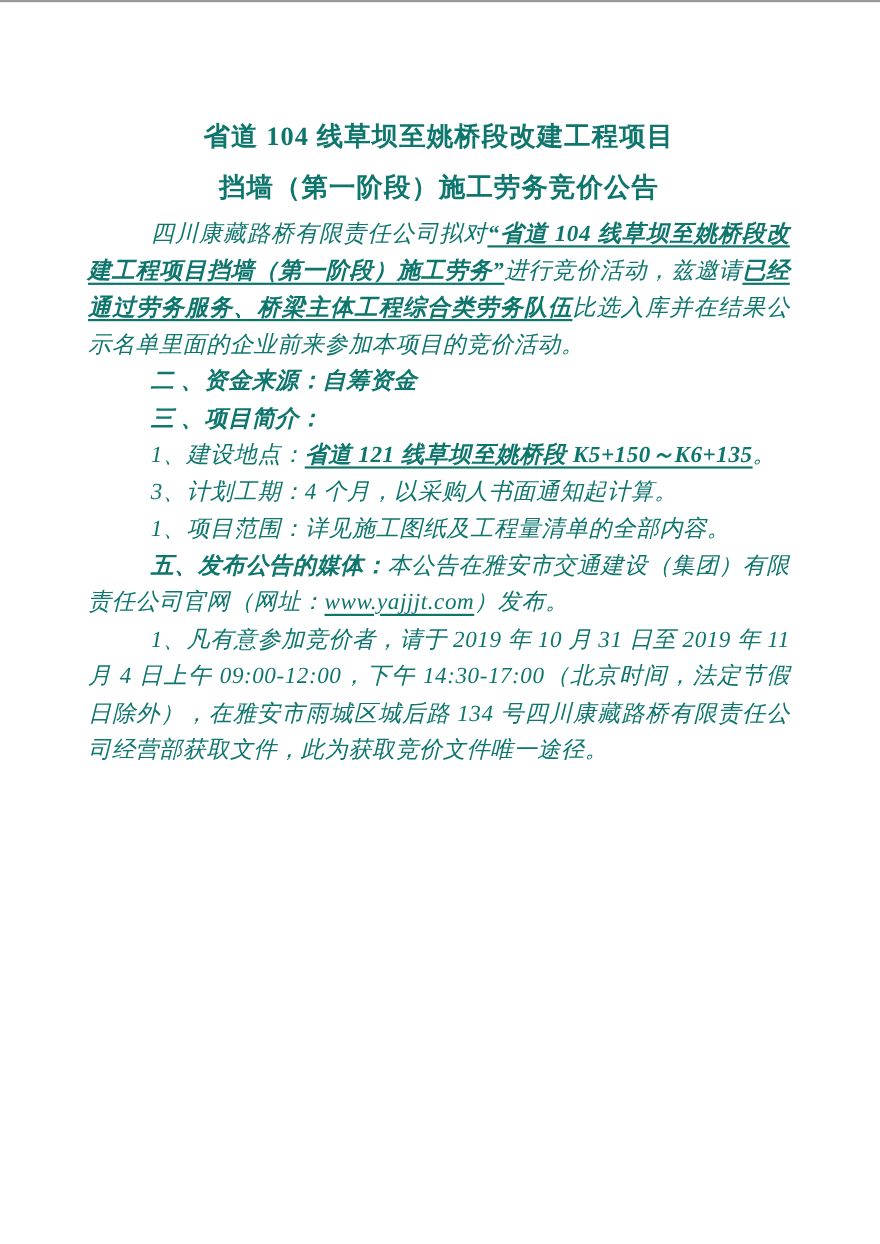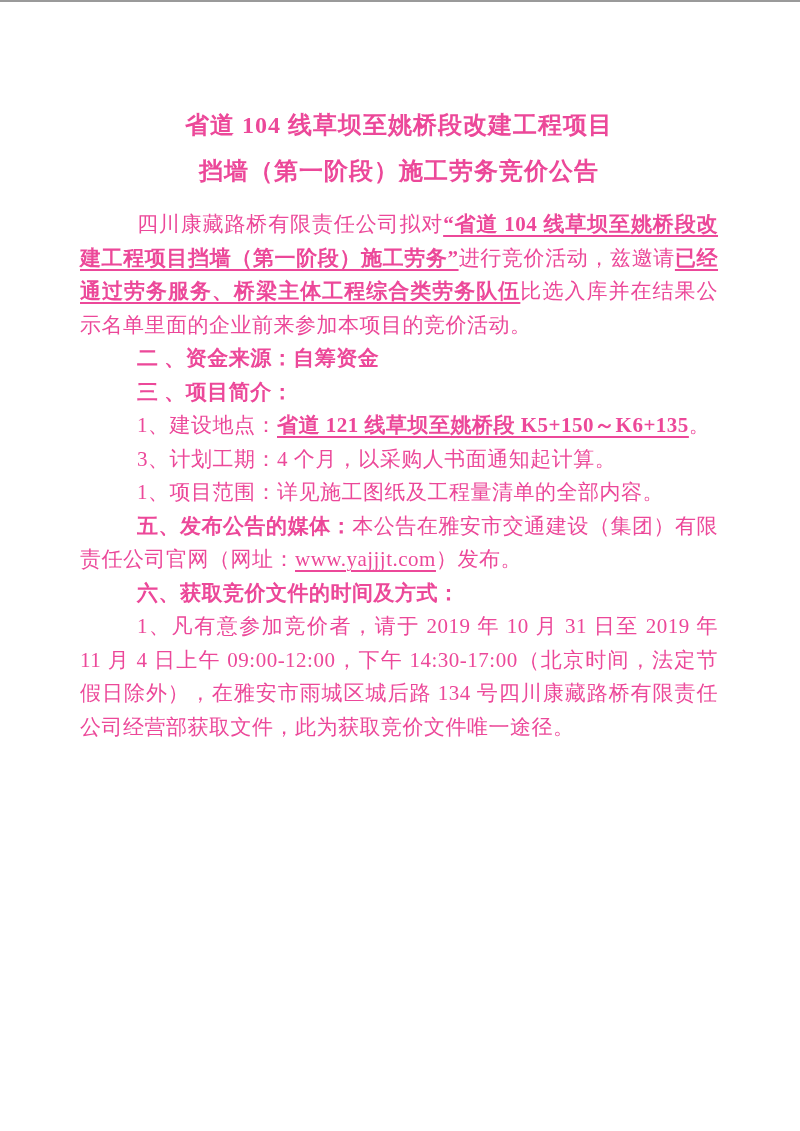--- a/index.html
+++ b/index.html
@@ -9,38 +9,39 @@
   }
   .page {
     position: relative;
     width: 800px;
     height: 884px;
     background: #ffffff;
     box-sizing: border-box;
     border-top: 2px solid #9a9a9a;
     overflow: hidden;
     font-family: "Liberation Serif", "DejaVu Serif", serif;
-    color: #ec4899;
+    color: #0f766e;
   }
   .content {
     box-sizing: border-box;
     padding: 100px 82px 0 80px;
   }
   .title-block {
     margin: 0 0 0 0;
   }
   .title-line {
     font-size: 24px;
     line-height: 46px;
     font-weight: 700;
     text-align: center;
     letter-spacing: 1px;
   }
   .body-block {
-    margin-top: 14px;
+    margin-top: 2px;
+    font-style: italic;
   }
   .para {
     margin: 0;
     font-size: 21px;
     line-height: 33.5px;
     text-align: justify;
     text-indent: 57px;
     letter-spacing: 0.5px;
   }
   .run-bold {
@@ -62,17 +63,16 @@
       <div class="title-line">挡墙（第一阶段）施工劳务竞价公告</div>
     </div>
     <div class="body-block" id="body-block">
         <p class="para"><span class="">四川康藏路桥有限责任公司拟对</span><span class="run-bold run-underline">“省道 104 线草坝至姚桥段改建工程项目挡墙（第一阶段）施工劳务”</span><span class="">进行竞价活动，兹邀请</span><span class="run-bold run-underline">已经通过劳务服务、桥梁主体工程综合类劳务队伍</span><span class="">比选入库并在结果公示名单里面的企业前来参加本项目的竞价活动。</span></p>
         <p class="para"><span class="run-bold ">二 、资金来源：自筹资金</span></p>
         <p class="para"><span class="run-bold ">三 、项目简介：</span></p>
         <p class="para"><span class="">1、建设地点：</span><span class="run-bold run-underline">省道 121 线草坝至姚桥段 K5+150～K6+135</span><span class="">。</span></p>
         <p class="para"><span class="">3、计划工期：4 个月，以采购人书面通知起计算。</span></p>
         <p class="para"><span class="">1、项目范围：详见施工图纸及工程量清单的全部内容。</span></p>
         <p class="para"><span class="run-bold ">五、发布公告的媒体：</span><span class="">本公告在雅安市交通建设（集团）有限责任公司官网（网址：</span><span class="run-underline">www.yajjjt.com</span><span class="">）发布。</span></p>
-        <p class="para"><span class="run-bold ">六、获取竞价文件的时间及方式：</span></p>
         <p class="para"><span class="">1、凡有意参加竞价者，请于 2019 年 10 月 31 日至 2019 年 11 月 4 日上午 09:00-12:00，下午 14:30-17:00（北京时间，法定节假日除外），在雅安市雨城区城后路 134 号四川康藏路桥有限责任公司经营部获取文件，此为获取竞价文件唯一途径。</span></p>
       </div>
   </div>
 </div>
 
 </body></html>

